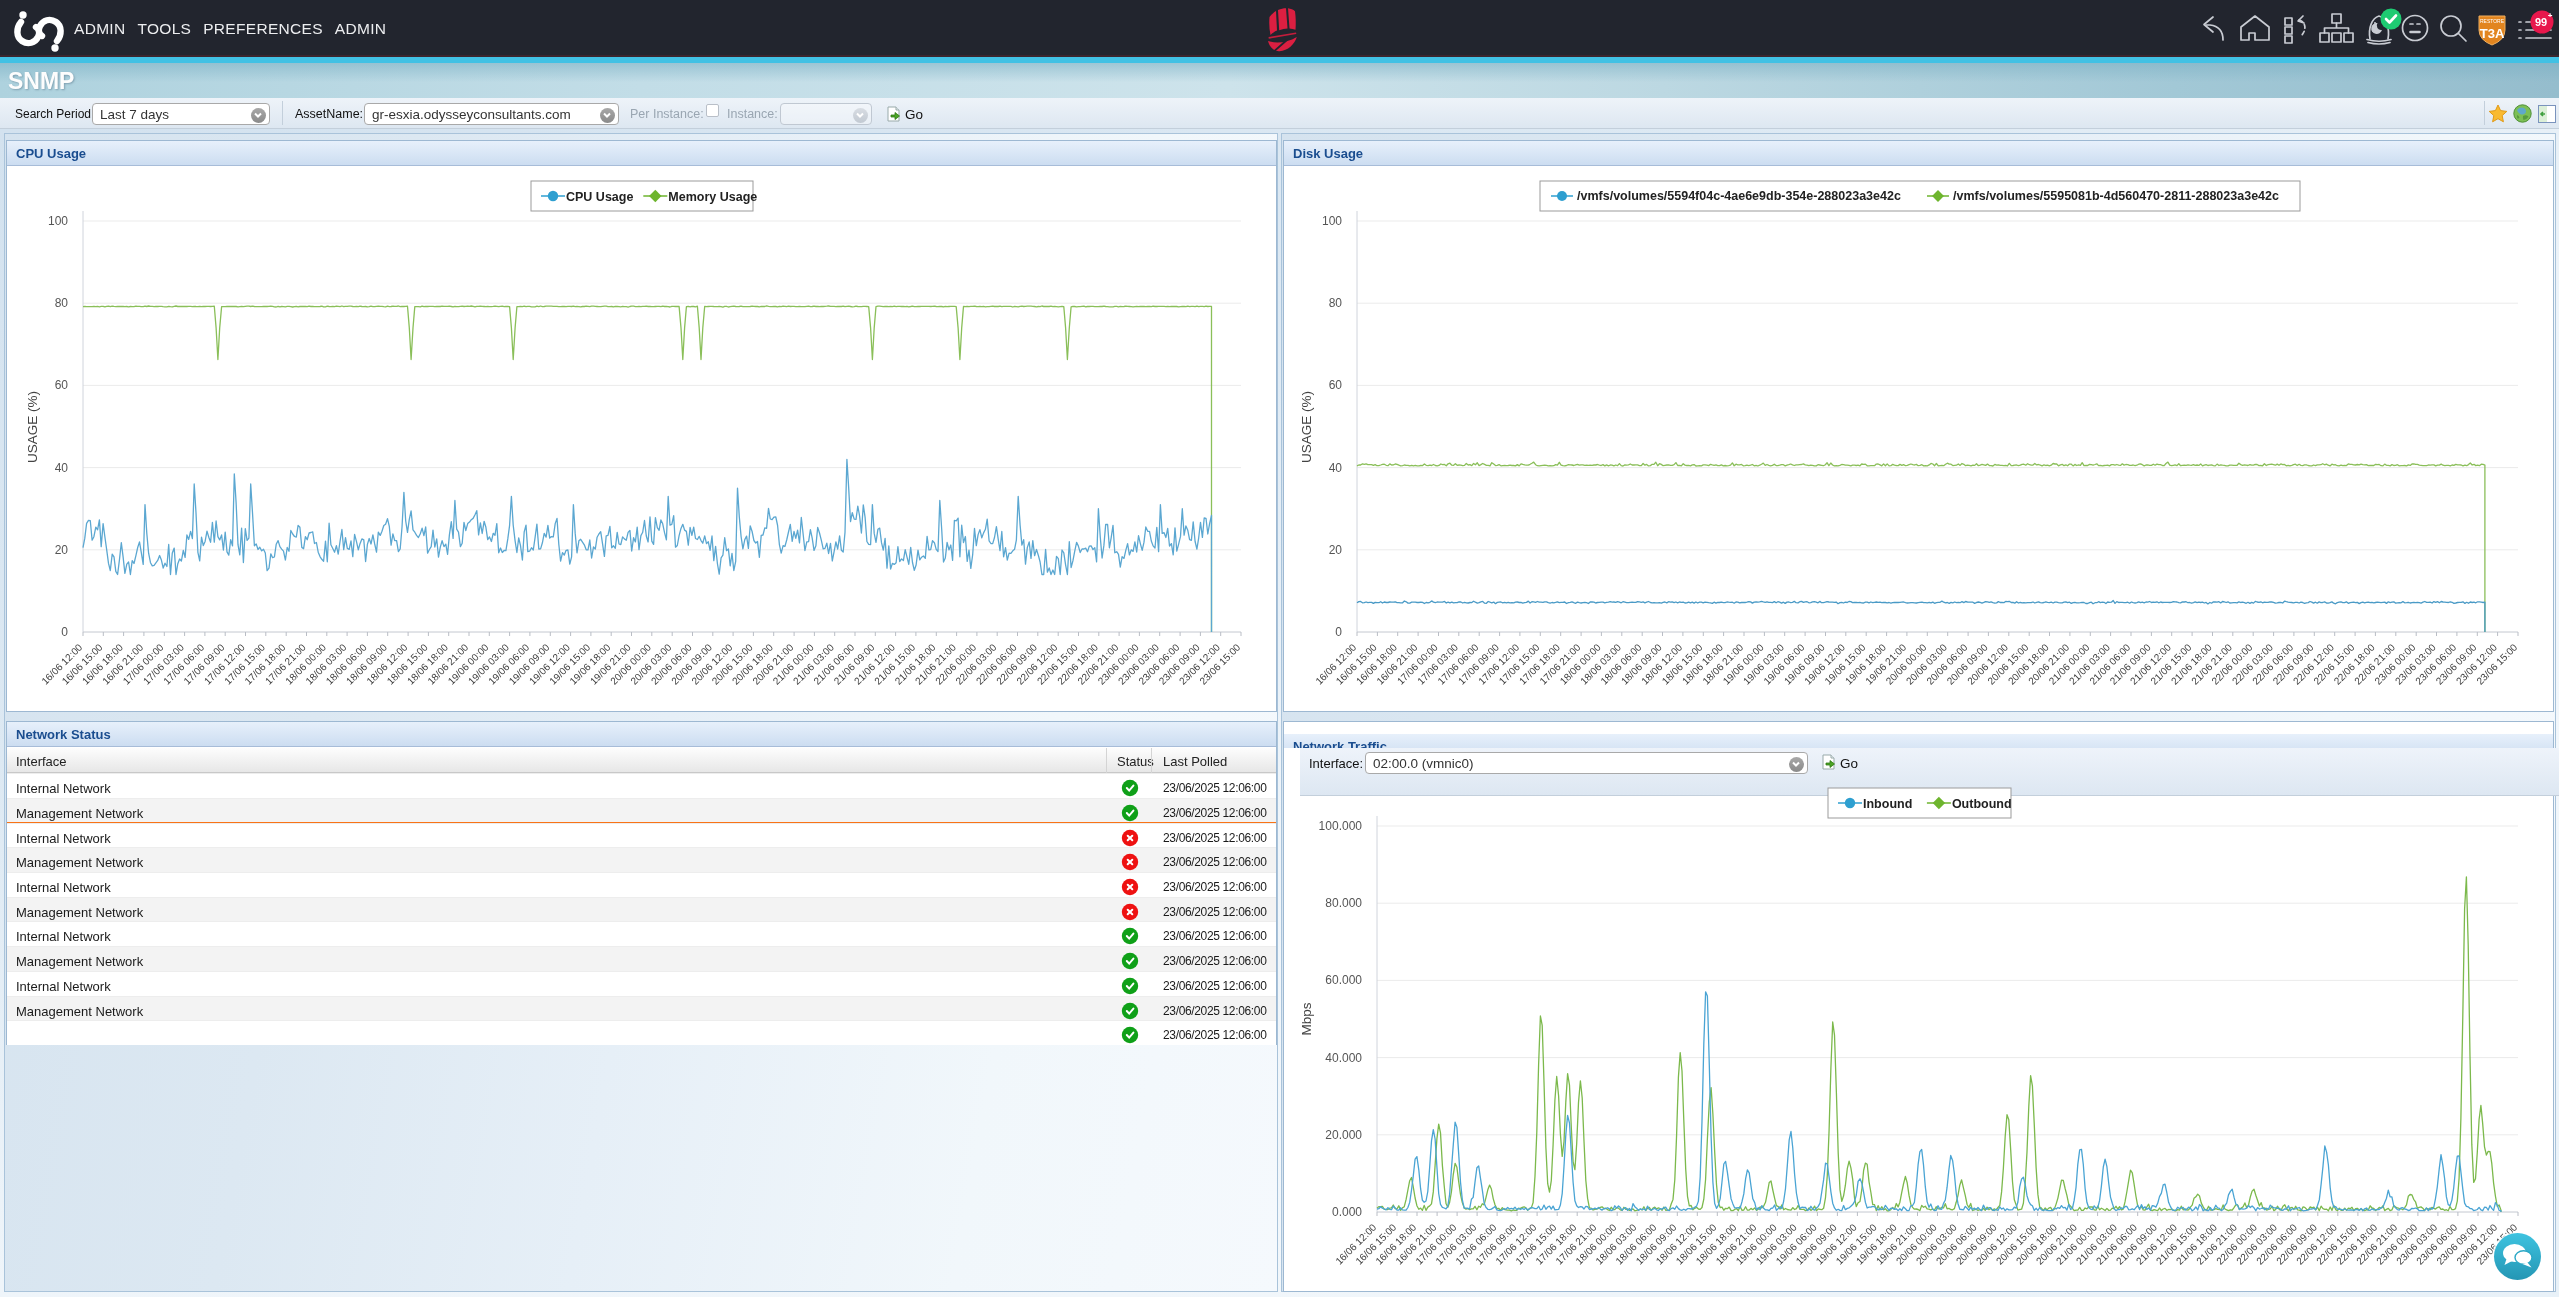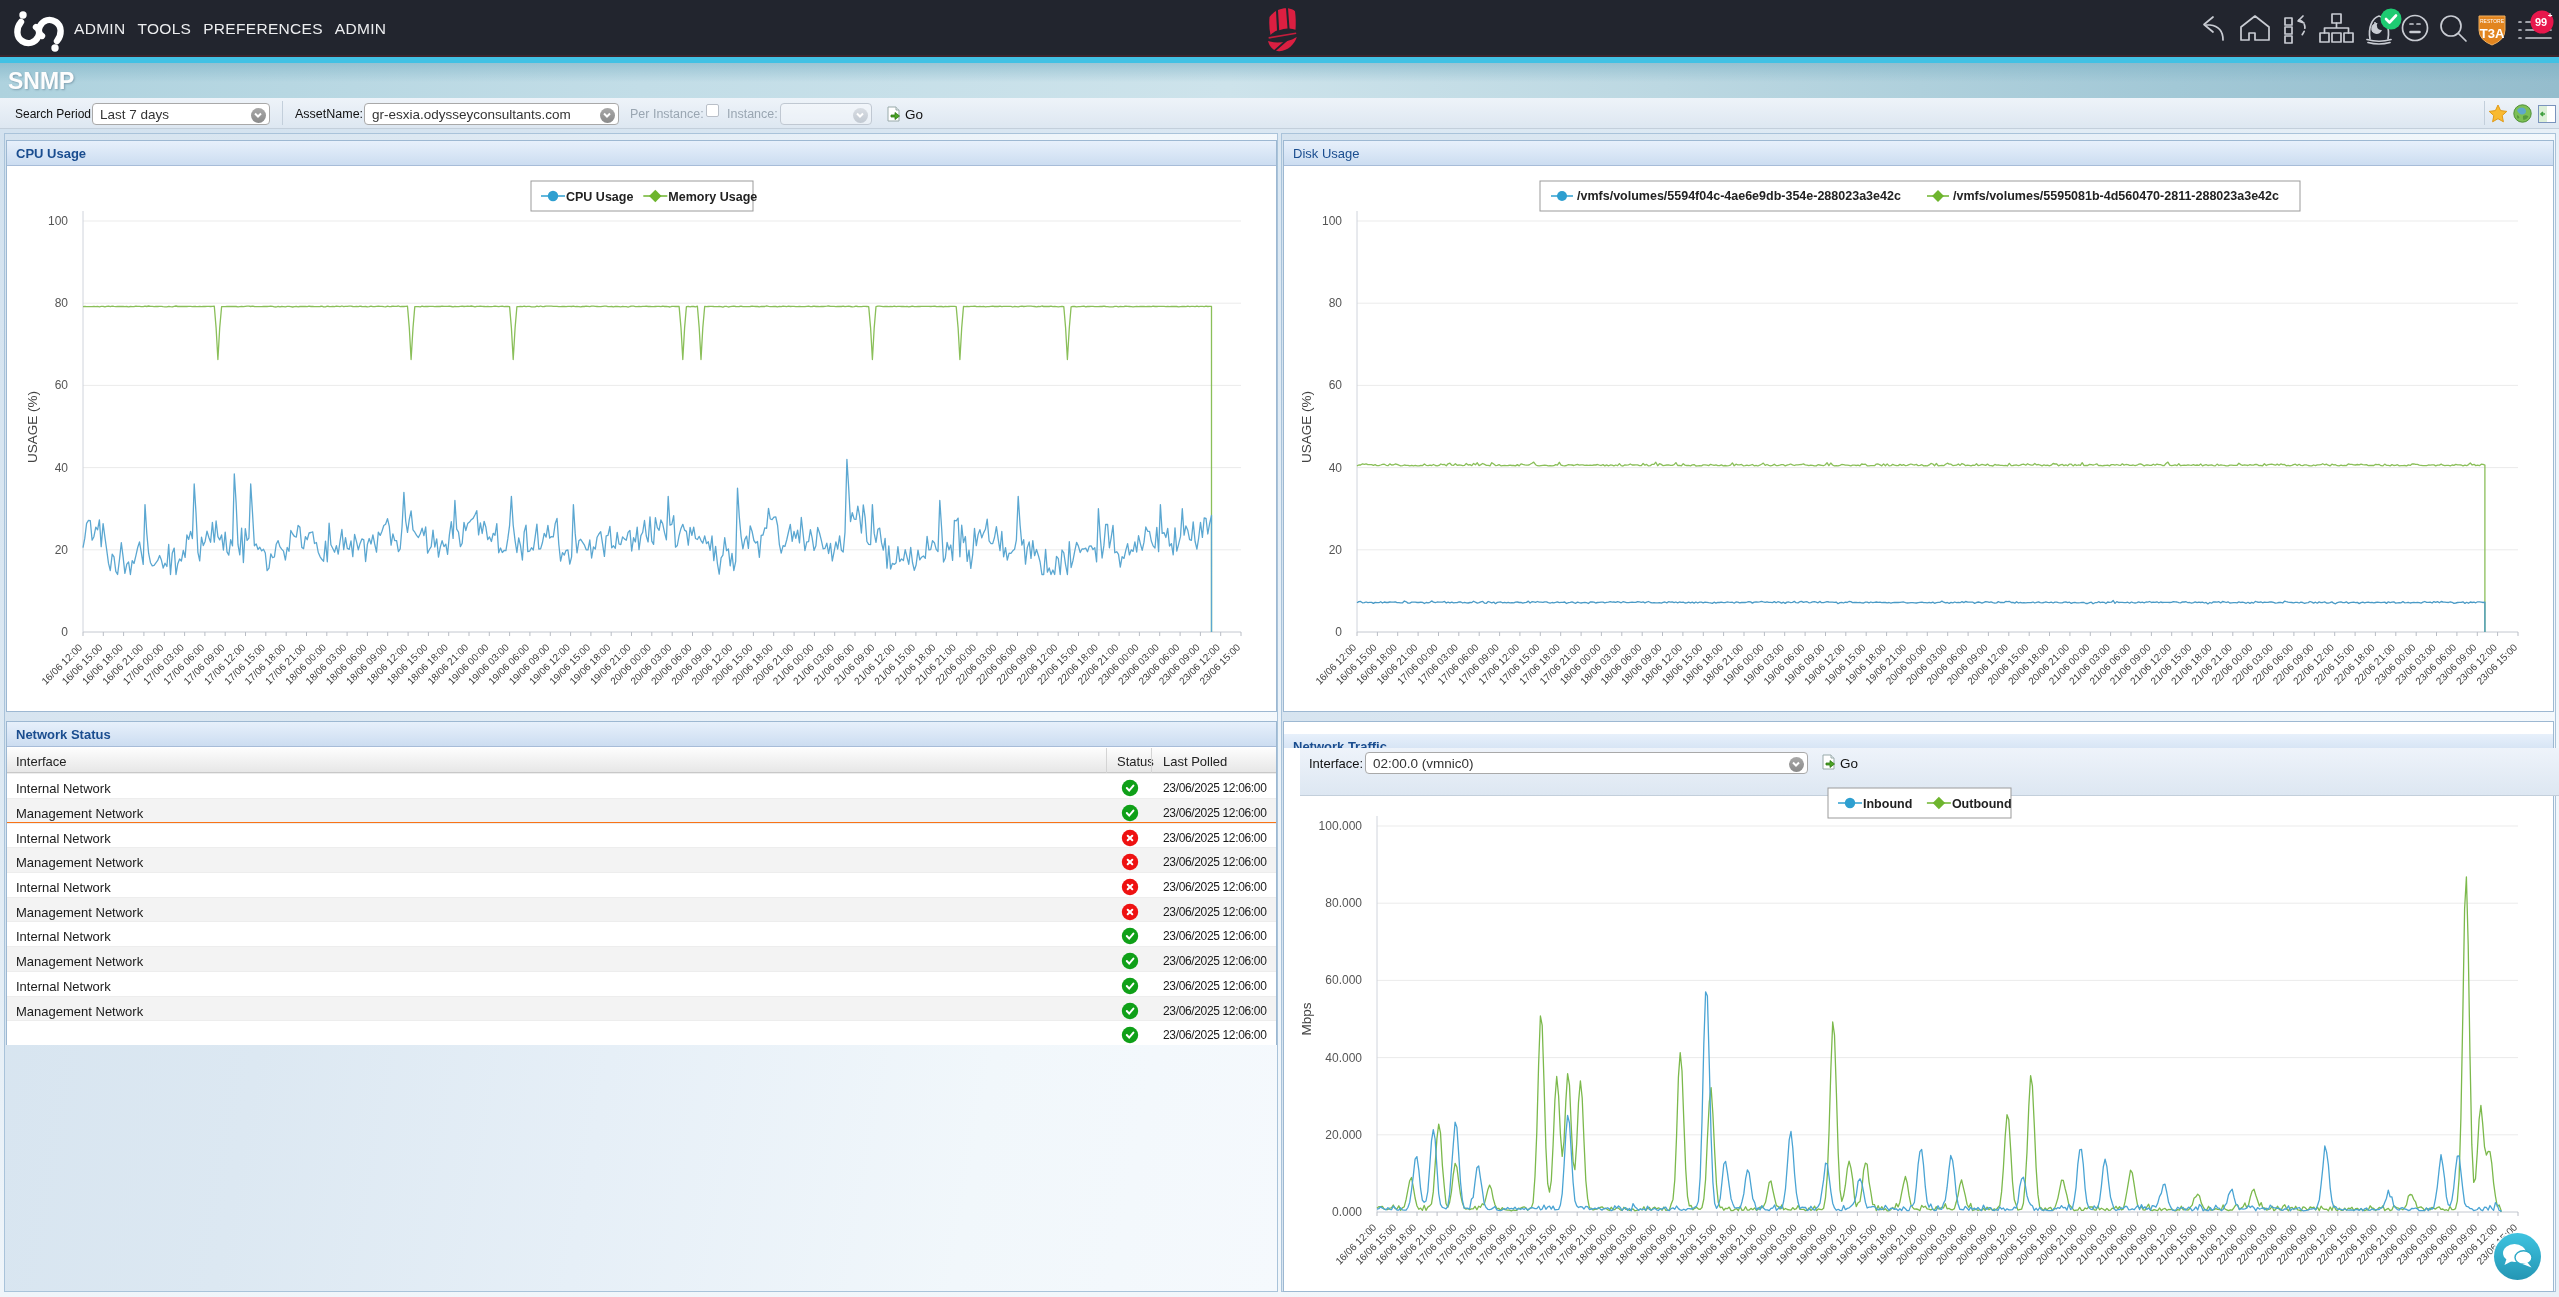--- a/index.html
+++ b/index.html
@@ -264,21 +264,21 @@
         <circle cx="546" cy="29" r="5.2" fill="#2e9fd0"></circle>
         <text x="559" y="33.5" font-size="12.5" font-weight="bold" fill="#222">CPU Usage</text>
         <line x1="636.3" y1="29" x2="660.3" y2="29" stroke="#6eb52e" stroke-width="1.5"></line>
         <rect x="643.9" y="24.6" width="8.8" height="8.8" fill="#6eb52e" transform="rotate(45 648.3 29)"></rect>
         <text x="661.3" y="33.5" font-size="12.5" font-weight="bold" fill="#222">Memory Usage</text>
       </svg>
     </div>
   </div>
 <div style="position:absolute;left:1283px;top:140px;width:1271px;height:572px;border:1px solid #9db8d2;background:#fff">
     <div style="position:absolute;left:0;top:0;width:1269px;height:25px;background:linear-gradient(180deg,#e7f0fb,#ccddf1);border-bottom:1px solid #a7bcd8">
-      <div style="position:absolute;left:9px;top:5px;font-size:13px;font-weight:normal;color:#1a4d8f">Disk Usage</div>
+      <div style="position:absolute;left:9px;top:5px;font-size:13px;font-weight:bold;color:#1a4d8f">Disk Usage</div>
     </div>
     <div style="position:absolute;left:0;top:26px;width:1269px;height:544px;background:#fff">
       <svg width="1269" height="544" style="position:absolute;left:0;top:0">
         <line x1="73" y1="54.0" x2="1234" y2="54.0" stroke="#ebebeb" stroke-width="1"></line>
         <text x="58" y="58.0" text-anchor="end" font-size="12" fill="#555">100</text>
         <line x1="73" y1="136.2" x2="1234" y2="136.2" stroke="#ebebeb" stroke-width="1"></line>
         <text x="58" y="140.2" text-anchor="end" font-size="12" fill="#555">80</text>
         <line x1="73" y1="218.4" x2="1234" y2="218.4" stroke="#ebebeb" stroke-width="1"></line>
         <text x="58" y="222.4" text-anchor="end" font-size="12" fill="#555">60</text>
         <line x1="73" y1="300.6" x2="1234" y2="300.6" stroke="#ebebeb" stroke-width="1"></line>

